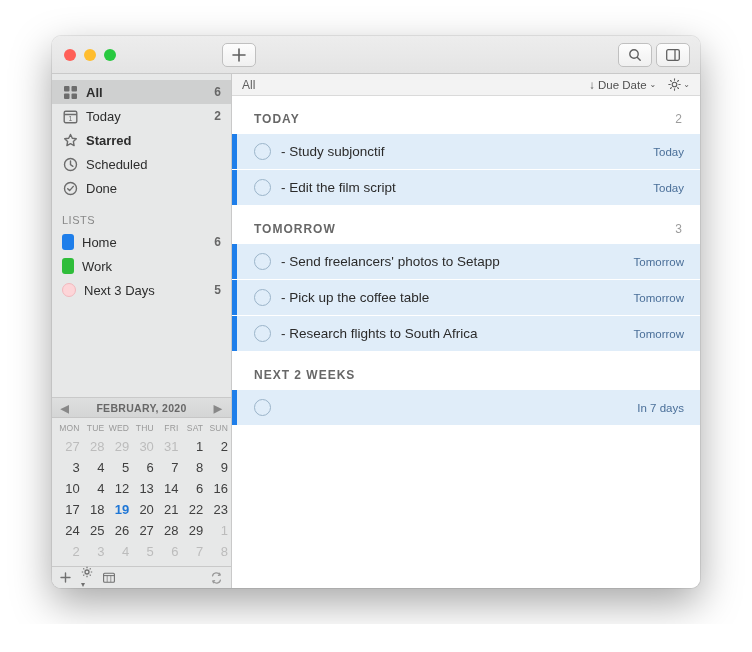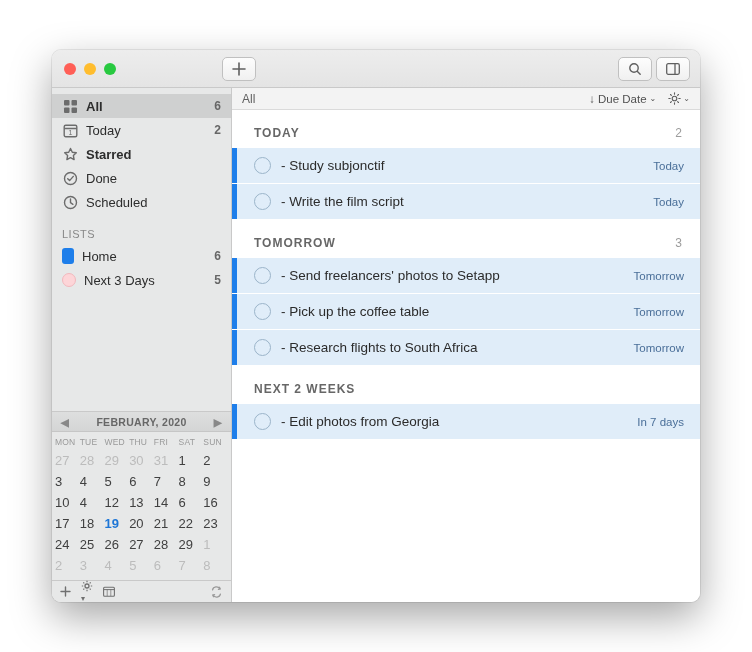--- a/index.html
+++ b/index.html
@@ -1,17 +1,17 @@
 <!DOCTYPE html>
 <html><head>
 <meta charset="utf-8">
 <style>
 * { box-sizing: border-box; margin: 0; padding: 0; }
 body { font-family: -apple-system, "Helvetica Neue", Arial, sans-serif; background: #fff; }
-.window { width: 648px; height: 552px; margin: 50px auto; background: #f5f5f5; border-radius: 9px; box-shadow: 0 15px 40px rgba(0,0,0,0.35), 0 0 0 1px rgba(0,0,0,0.08); overflow: hidden; display: flex; flex-direction: column; }
+.window { width: 648px; height: 552px; margin: 36px auto; background: #f5f5f5; border-radius: 9px; box-shadow: 0 15px 40px rgba(0,0,0,0.35), 0 0 0 1px rgba(0,0,0,0.08); overflow: hidden; display: flex; flex-direction: column; }
 .titlebar { height: 38px; background: linear-gradient(#ededed,#e4e4e4); border-bottom: 1px solid #c9c9c9; display: flex; align-items: center; padding: 0 12px; position: relative; }
 .traffic { display: flex; gap: 8px; }
 .dot { width: 12px; height: 12px; border-radius: 50%; }
 .dot.red { background:#ff5f57; } .dot.yellow{background:#ffbd2e;} .dot.green{background:#28c940;}
 .tb-left { position: absolute; left: 170px; display:flex; align-items:center; }
 .tb-right { position: absolute; right: 10px; display: flex; gap: 4px; }
 .tb-btn { width: 34px; height: 24px; border: 1px solid #c0c0c0; border-radius: 5px; background: linear-gradient(#fdfdfd,#f0f0f0); display:flex; align-items:center; justify-content:center; color:#606060; }
 .content { flex:1; display:flex; min-height:0; }
 .sidebar { width: 180px; background:#e7e8e8; border-right:1px solid #c9c9c9; display:flex; flex-direction:column; }
 .side-top { padding: 6px 0; }
@@ -19,21 +19,21 @@
 .side-item.selected { background:#cfd0d0; border-radius:0; }
 .side-item .cnt { margin-left:auto; font-weight:600; color:#676767; font-size:12px; }
 .side-item .ic { width:16px; height:16px; display:flex; align-items:center; justify-content:center; color:#6c6c6c; }
 .side-head { font-size:11px; letter-spacing:0.5px; color:#888; padding:8px 10px 4px; font-weight:500; }
 .dot-list { width:12px; height:16px; border-radius:3px; display:inline-block; }
 .dot-sl { width:14px; height:14px; border-radius:50%; background:#fdd5d8; border:1px solid #f2b8bd; }
 .cal { border-top:1px solid #c9c9c9; background:#e7e8e8; font-size:10px; color:#666; }
 .cal-head { display:flex; align-items:center; justify-content:center; height:20px; background:linear-gradient(#dedfdf,#d4d5d5); position:relative; font-size:10.5px; letter-spacing:0.3px; color:#676767; font-weight:600; border-bottom:1px solid #c6c6c6;}
 .cal-head .arr { position:absolute; width:18px; text-align:center; color:#888;}
 .cal-head .arr.l{left:4px;} .cal-head .arr.r{right:4px;}
-.cal-grid { display:grid; grid-template-columns:repeat(7,1fr); text-align:left; padding:2px 3px 4px; }
+.cal-grid { display:grid; grid-template-columns:repeat(7,1fr); text-align:right; padding:2px 3px 4px; }
 .cal-grid .wd { font-size:8.5px; color:#999; padding:3px 0; letter-spacing:0.2px;}
 .cal-grid .d { font-size:13px; color:#404040; padding:3px 0; }
 .cal-grid .d.off { color:#bcbcbc; }
 .cal-grid .d.today { color:#1e76d6; font-weight:700; }
 .cal-foot { height:22px; border-top:1px solid #c9c9c9; display:flex; align-items:center; padding:0 8px; gap:10px; color:#707070; }
 .cal-foot .sp{flex:1;}
 .main { flex:1; background:#fff; display:flex; flex-direction:column; min-width:0;}
 .filterbar { height:22px; background:#f3f3f3; border-bottom:1px solid #dadada; display:flex; align-items:center; padding:0 10px; font-size:12px; color:#606060;}
 .filterbar .fsp{flex:1;}
 .filterbar .sort{display:flex; align-items:center; gap:3px; font-size:11.5px; color:#505050; border:0.5px solid transparent; padding:1px 3px;}
@@ -115,41 +115,45 @@
               <svg width="15" height="15" viewBox="0 0 15 15">
                 <path d="M7.5 1.5l1.8 3.7 4 .6-2.9 2.8.7 4-3.6-1.9-3.6 1.9.7-4L1.7 5.8l4-.6z" stroke="#6c6c6c" stroke-width="1.4" fill="none" stroke-linejoin="round"></path>
               </svg>
             </span>
             <span style="font-weight:700">Starred</span>
           </div>
           <div class="side-item">
             <span class="ic">
               <svg width="15" height="15" viewBox="0 0 15 15">
                 <circle cx="7.5" cy="7.5" r="6" stroke="#6c6c6c" stroke-width="1.4" fill="none"></circle>
+                <path d="M7.5 4v3.7l2.4 1.6" stroke="#6c6c6c" stroke-width="1.4" fill="none" stroke-linecap="round"></path>
+              </svg>
+            </span>
+            <span style="font-weight:500">Scheduled</span>
+          </div>
+          <div class="side-item">
+            <span class="ic">
+              <svg width="15" height="15" viewBox="0 0 15 15">
+                <circle cx="7.5" cy="7.5" r="6" stroke="#6c6c6c" stroke-width="1.4" fill="none"></circle>
                 <path d="M4.7 7.7l1.9 1.9 3.7-4.2" stroke="#6c6c6c" stroke-width="1.4" fill="none" stroke-linecap="round" stroke-linejoin="round"></path>
               </svg>
             </span>
             <span style="font-weight:500">Done</span>
-          </div>
-          <div class="side-item">
-            <span class="ic">
-              <svg width="15" height="15" viewBox="0 0 15 15">
-                <circle cx="7.5" cy="7.5" r="6" stroke="#6c6c6c" stroke-width="1.4" fill="none"></circle>
-                <path d="M7.5 4v3.7l2.4 1.6" stroke="#6c6c6c" stroke-width="1.4" fill="none" stroke-linecap="round"></path>
-              </svg>
-            </span>
-            <span style="font-weight:500">Scheduled</span>
           </div>
         </div>
       <div class="side-head">LISTS</div>
       <div id="lists">
           <div class="side-item">
             <span class="dot-list" style="background:#1e7eea"></span>
             <span>Home</span>
             <span class="cnt">6</span>
+          </div>
+          <div class="side-item">
+            <span class="dot-list" style="background:#2fbd3a"></span>
+            <span>Work</span>
           </div>
         </div>
       <div id="smartlists">
           <div class="side-item">
             <span class="dot-sl"></span>
             <span>Next 3 Days</span>
             <span class="cnt">5</span>
           </div>
         </div>
       <div style="flex:1"></div>
@@ -274,21 +278,21 @@
             <span>TODAY</span>
             <span class="sc">2</span>
           </div>
           <div class="task">
             <span class="ring"></span>
             <span>- Study subjonctif</span>
             <span class="due">Today</span>
           </div>
           <div class="task">
             <span class="ring"></span>
-            <span>- Write the film script</span>
+            <span>- Edit the film script</span>
             <span class="due">Today</span>
           </div>
           <div class="section-head">
             <span>TOMORROW</span>
             <span class="sc">3</span>
           </div>
           <div class="task">
             <span class="ring"></span>
             <span>- Send freelancers' photos to Setapp</span>
             <span class="due">Tomorrow</span>
@@ -302,19 +306,18 @@
             <span class="ring"></span>
             <span>- Research flights to South Africa</span>
             <span class="due">Tomorrow</span>
           </div>
           <div class="section-head">
             <span>NEXT 2 WEEKS</span>
             <span class="sc"></span>
           </div>
           <div class="task">
             <span class="ring"></span>
-            <span>- Edit photos from Georgia</span>
             <span class="due">In 7 days</span>
           </div>
         </div>
     </div>
   </div>
 </div>
 
 </body></html>

